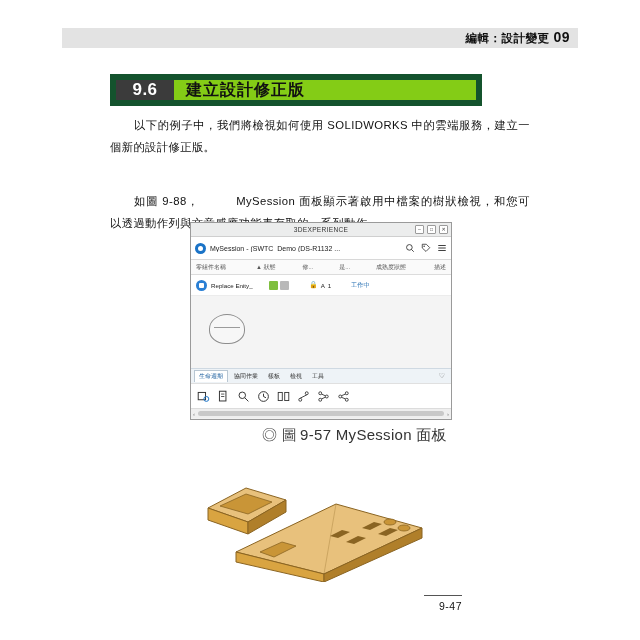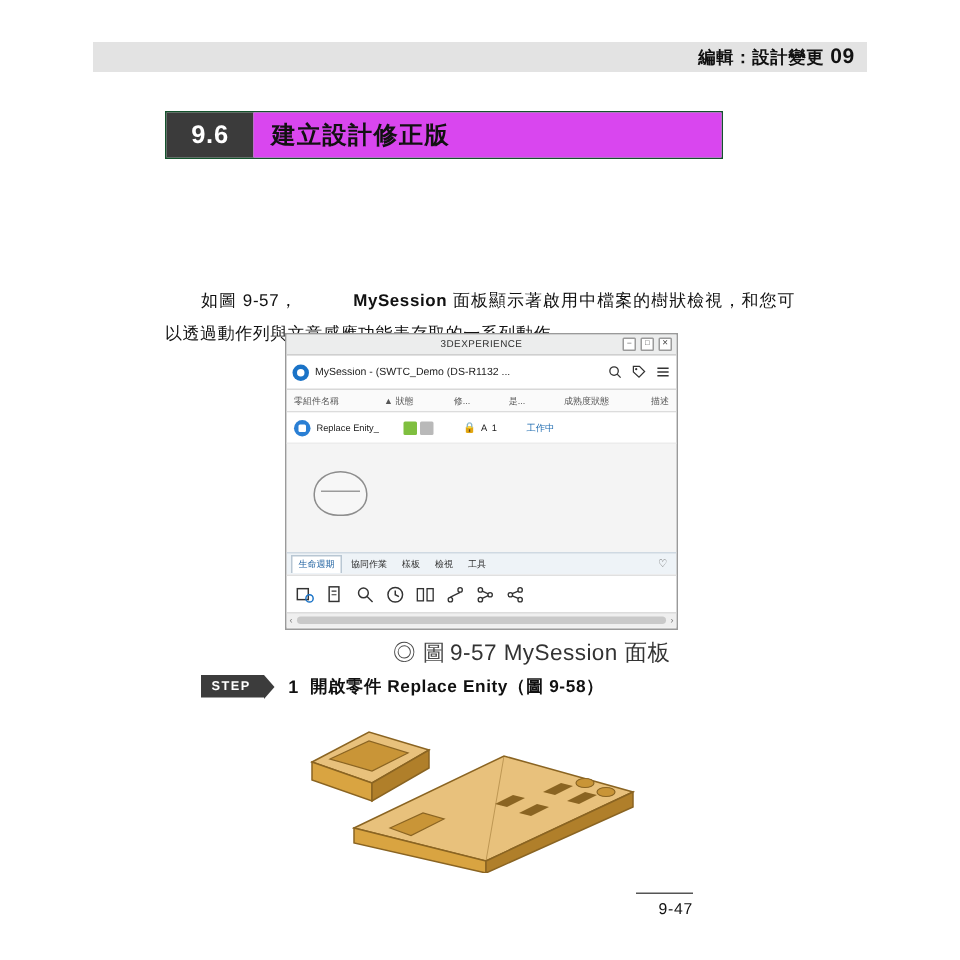--- a/index.html
+++ b/index.html
@@ -54,39 +54,39 @@
     margin-left: 4px;
   }
 
   
   .section-title {
     position: absolute;
     top: 74px;
     left: 110px;
     width: 372px;
     height: 32px;
-    border: 1px solid #14532d;
+    border: 6px solid #14532d;
     box-sizing: border-box;
     display: flex;
     align-items: stretch;
   }
   .section-num {
     width: 58px;
     background: #3b3b3b;
     color: #ffffff;
     font-size: 17px;
     font-weight: bold;
     display: flex;
     align-items: center;
     justify-content: center;
     letter-spacing: 0.5px;
   }
   .section-name {
     flex: 1;
-    background: #d946ef;
+    background: #84cc16;
     display: flex;
     align-items: center;
     padding-left: 12px;
     font-size: 16px;
     font-weight: bold;
     letter-spacing: 1px;
     color: #111;
   }
 
   
@@ -95,21 +95,21 @@
     font-size: 11.3px;
     line-height: 1.95;
     color: #111;
     letter-spacing: 0.4px;
     text-align: justify;
   }
   .p1 { top: 114px; left: 110px; width: 420px; }
   .p2 { top: 152px; left: 110px; width: 420px; }
   .p3 { top: 190px; left: 110px; width: 420px; }
   .indent { text-indent: 24px; display: block; }
-  .bold { font-weight: bold; padding-left: 37px; }
+  .bold { font-weight: normal; padding-left: 37px; }
 
   
   .app-window {
     position: absolute;
     top: 222px;
     left: 190px;
     width: 262px;
     height: 198px;
     background: #f2f2f2;
     border: 1px solid #9a9a9a;
@@ -421,22 +421,25 @@
     <div class="header-text">
       <span>編輯：設計變更</span><span class="header-num">09</span>
     </div>
   </div>
 
   <div class="section-title">
     <div class="section-num">9.6</div>
     <div class="section-name">建立設計修正版</div>
   </div>
 
+  <div class="para p1">
+    <span class="indent">以下的例子中，我們將檢視如何使用 SOLIDWORKS 中的雲端服務，建立一個新的設計修正版。</span>
+  </div>
   <div class="para p3">
-    <span class="indent"><span>如圖 9-57，</span><span class="bold">MySession</span><span> 面板顯示著啟用中檔案的樹狀檢視，和您可以透過動作列與文意感應功能表存取的一系列動作。</span></span>
+    <span class="indent"><span>如圖 9-88，</span><span class="bold">MySession</span><span> 面板顯示著啟用中檔案的樹狀檢視，和您可以透過動作列與文意感應功能表存取的一系列動作。</span></span>
   </div>
 
   <div class="app-window">
 
     <div class="aw-titlebar">
       <span class="aw-title">3DEXPERIENCE</span>
       <div class="aw-winbtns">
         <span class="aw-winbtn">–</span>
         <span class="aw-winbtn">□</span>
         <span class="aw-winbtn">✕</span>
@@ -547,25 +550,20 @@
       <span>‹</span>
       <span class="scroll-thumb"></span>
       <span>›</span>
     </div>
   </div>
 
   <div class="caption cap1">
     <span class="cap-mark">◎ 圖</span><span>9-57</span>&nbsp;<span>MySession 面板</span>
   </div>
 
-  <div class="step-row">
-    <span class="step-badge">STEP</span>
-    <span class="step-num">1</span>
-    <span class="step-text">開啟零件 Replace Enity（圖 9-58）</span>
-  </div>
 
   <div class="illus">
     <svg width="260" height="112" viewBox="0 0 260 112">
 
       <g>
         <polygon points="18,38 56,18 96,30 58,52" fill="#e8c17c" stroke="#8a6422" stroke-width="1"></polygon>
         <polygon points="30,36 56,24 82,32 58,44" fill="#c99537" stroke="#8a6422" stroke-width="0.8"></polygon>
         <polygon points="18,38 58,52 58,64 18,50" fill="#d9a441" stroke="#8a6422" stroke-width="1"></polygon>
         <polygon points="58,52 96,30 96,42 58,64" fill="#b07f2a" stroke="#8a6422" stroke-width="1"></polygon>
       </g>

